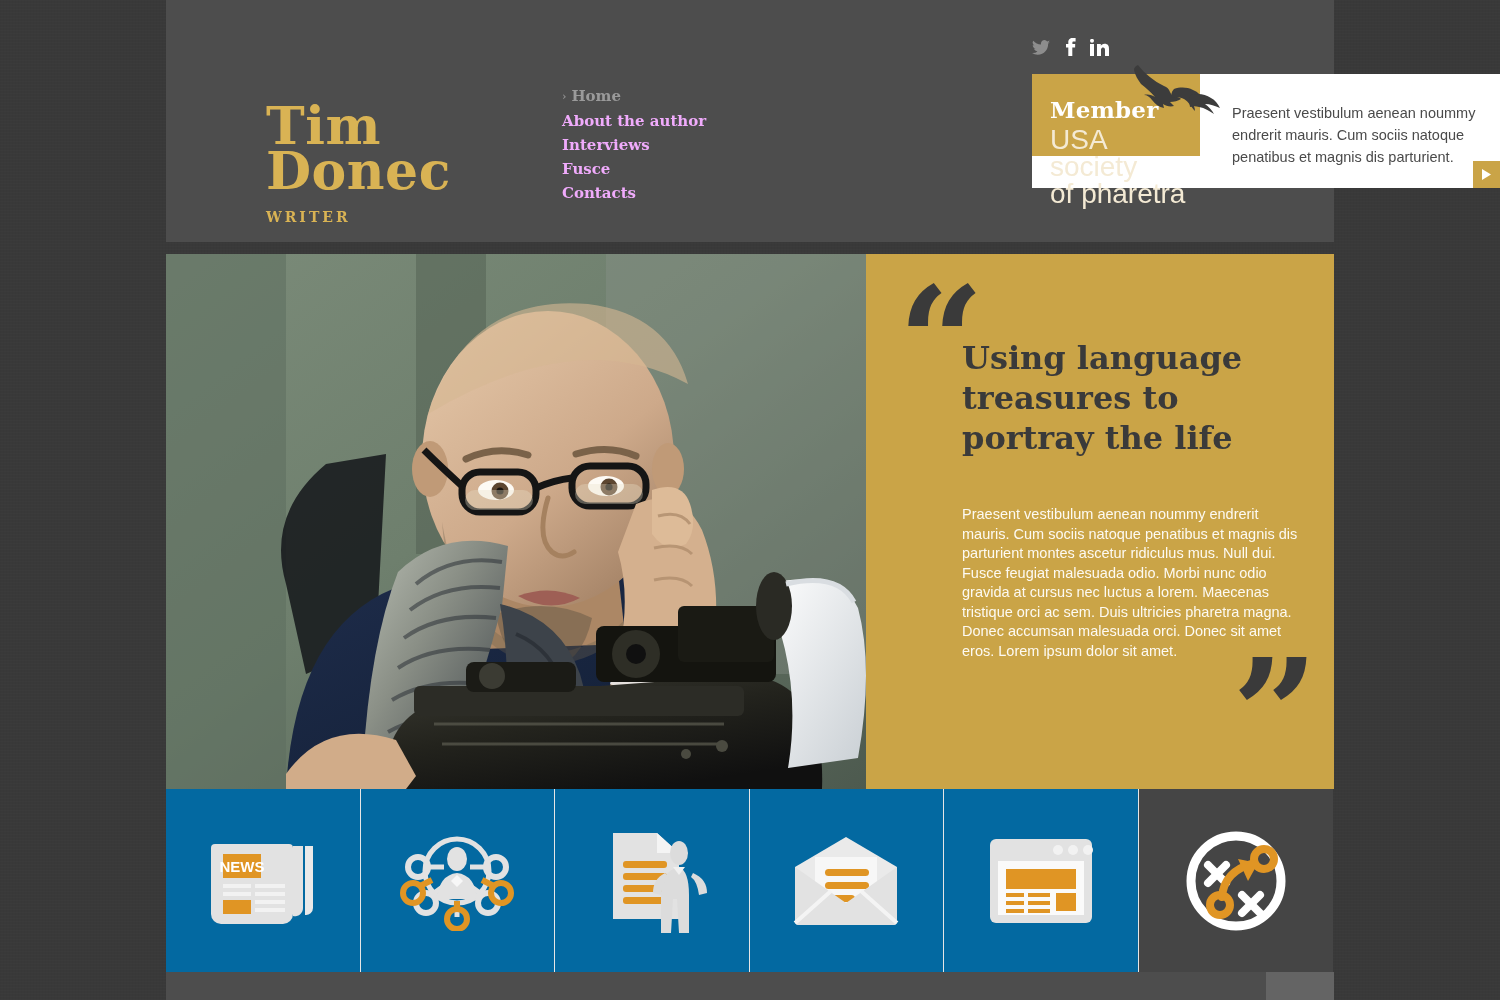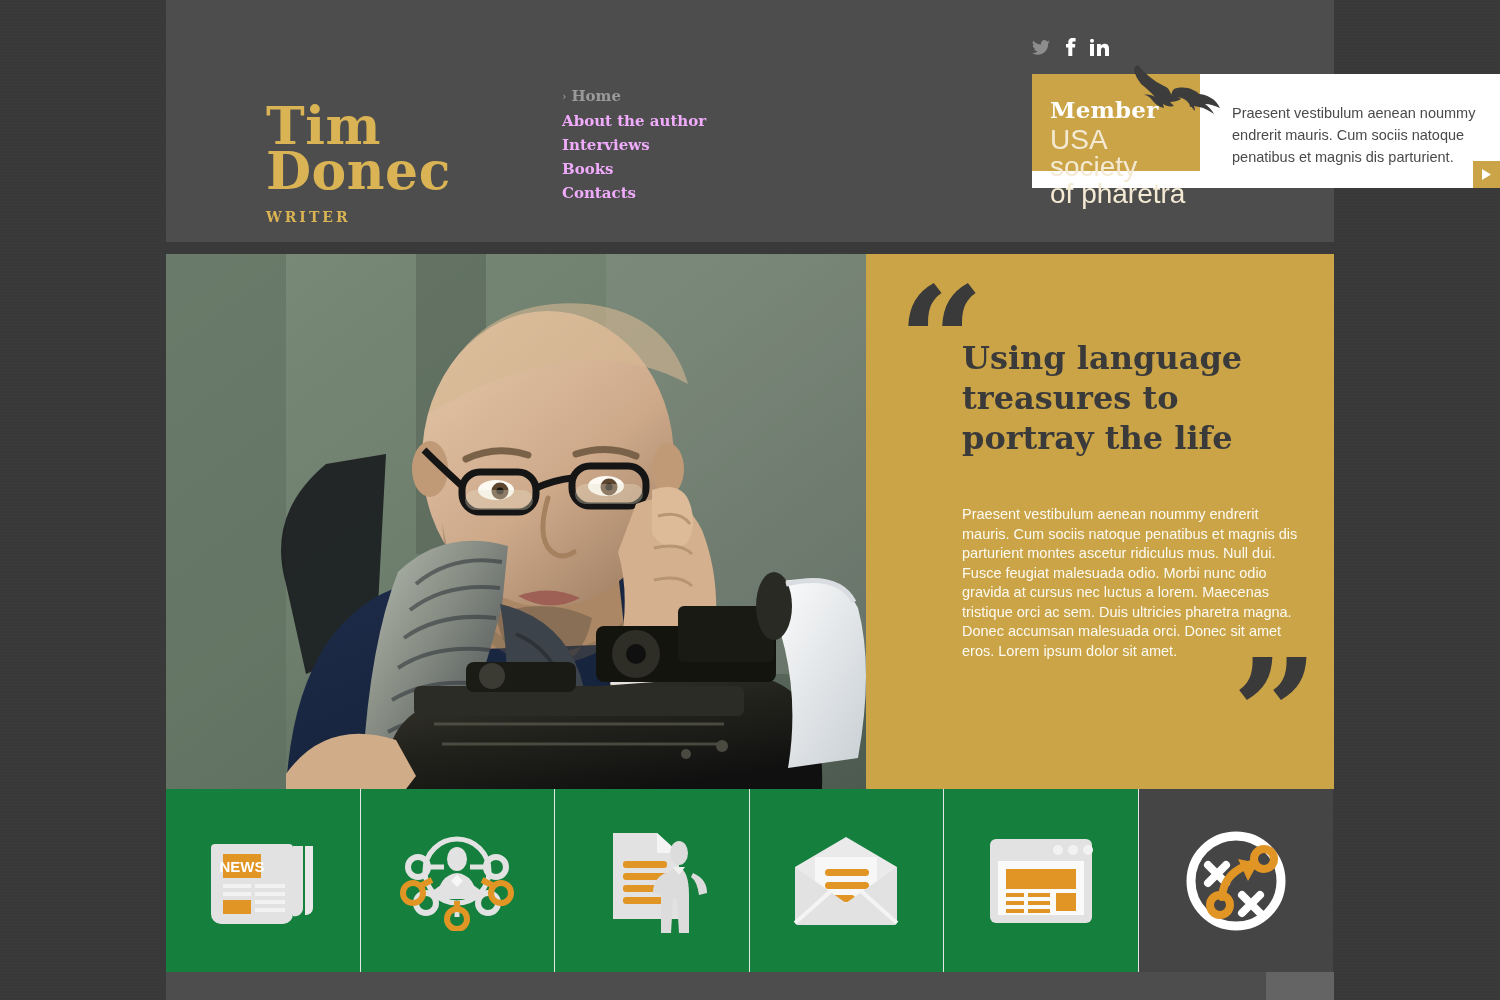--- a/index.html
+++ b/index.html
@@ -89,21 +89,21 @@
 
   
   #member-banner {
     position: absolute; left: 866px; top: 74px;
     width: 468px; height: 114px;
     background: #ffffff;
     display: flex;
   }
   #member-gold {
     position: relative;
-    width: 168px; height: 97px;
+    width: 168px; height: 82px;
     background: #caa447;
     flex: none;
   }
   #member-eagle {
     position: absolute; right: -20px; top: -12px;
     width: 86px; height: 72px;
     pointer-events: none;
   }
   #member-title {
     position: absolute; left: 18px; top: 22px;
@@ -192,21 +192,21 @@
   }
 
   
   #icon-strip {
     position: absolute; left: 0; top: 789px;
     width: 1168px; height: 183px;
     display: flex;
   }
   .icon-tile {
     width: 194.5px; height: 183px;
-    background: #15803d;
+    background: #0369a1;
     border-right: 1px solid #e6e6e6;
     display: flex; align-items: center; justify-content: center;
     cursor: pointer;
   }
   .icon-tile:last-child { border-right: none; }
   .icon-tile.dark { background: #454545; }
 
   
   #footer {
     position: absolute; left: 0; top: 972px;
@@ -236,21 +236,21 @@
       </div>
       <div id="logo-sub">WRITER</div>
     </div>
 
     <nav id="main-nav">
       <div class="nav-item active">
         <span class="nav-caret">›</span><span>Home</span>
       </div>
       <div class="nav-item">About the author</div>
       <div class="nav-item">Interviews</div>
-      <div class="nav-item">Books</div>
+      <div class="nav-item">Fusce</div>
       <div class="nav-item">Contacts</div>
     </nav>
 
     <div id="social-row">
       <span class="social-icon">
         <svg width="18" height="15" viewBox="0 0 24 20" aria-hidden="true">
           <path fill="#8d8d8d" d="M24 2.6c-.9.4-1.8.7-2.8.8 1-.6 1.8-1.6 2.2-2.7-1 .6-2 1-3.1 1.2A4.9 4.9 0 0 0 16.8 0c-2.7 0-4.9 2.2-4.9 4.9 0 .4 0 .8.1 1.1A13.9 13.9 0 0 1 1.7.9 4.9 4.9 0 0 0 3.2 7.4c-.8 0-1.6-.2-2.2-.6v.1c0 2.4 1.7 4.4 3.9 4.8-.4.1-.8.2-1.3.2-.3 0-.6 0-.9-.1.6 2 2.4 3.4 4.6 3.4A9.8 9.8 0 0 1 0 17.3 13.8 13.8 0 0 0 7.5 19.5c9.1 0 14-7.5 14-14v-.6c1-.7 1.8-1.6 2.5-2.3z"></path>
         </svg>
       </span>
       <span class="social-icon">

